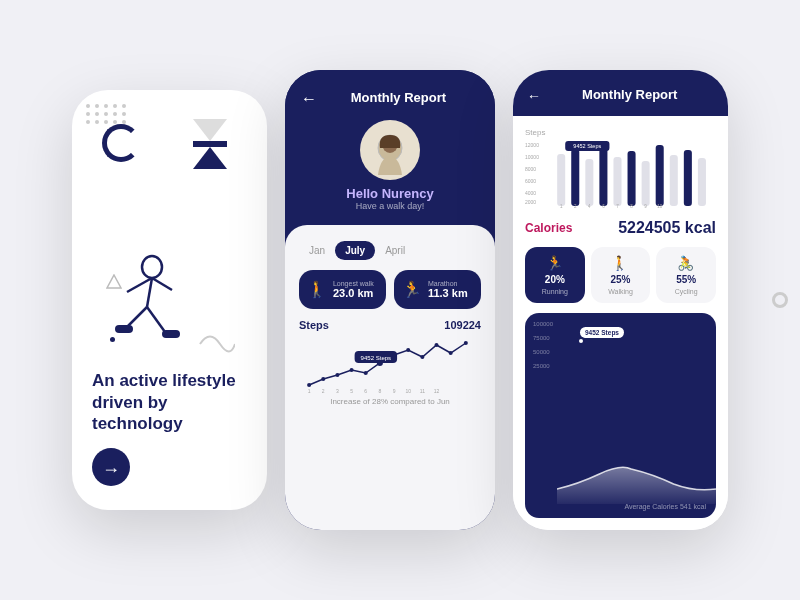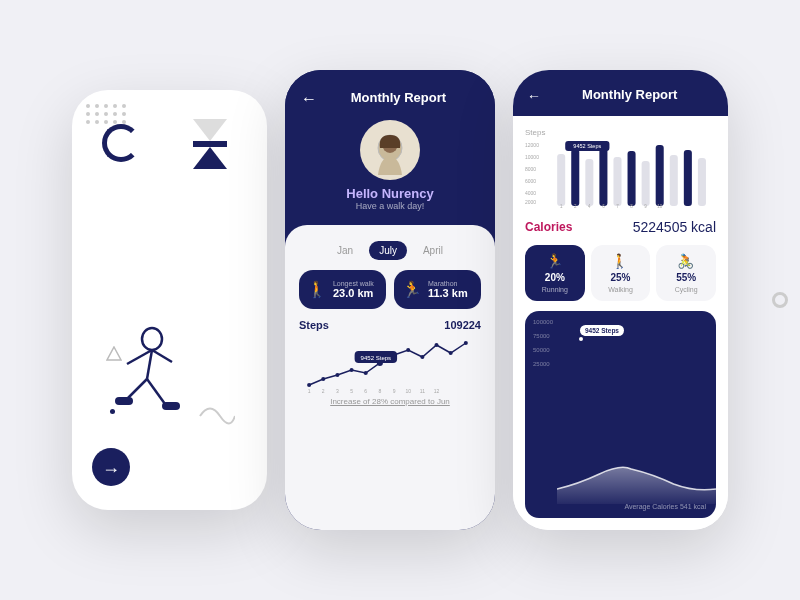--- a/index.html
+++ b/index.html
@@ -185,34 +185,33 @@
       gap: 10px;
     }
     .year-label {
       text-align: center;
       font-size: 18px;
       font-weight: 700;
       color: #1a1f5e;
     }
     .month-selector {
       display: flex;
-      gap: 6px;
-      justify-content: center;
+      justify-content: flex-start;
     }
     .month-btn {
       padding: 4px 10px;
       border-radius: 20px;
       font-size: 10px;
       color: #999;
       cursor: pointer;
     }
     .month-btn.active {
       background: #1a1f5e;
       color: #fff;
-      font-weight: 400;
+      font-weight: 700;
     }
     .stats-row {
       display: flex;
       gap: 8px;
     }
     .stat-box {
       flex: 1;
       background: #1a1f5e;
       border-radius: 14px;
       padding: 10px 8px;
@@ -253,21 +252,20 @@
     }
     .steps-chart {
       height: 60px;
       position: relative;
     }
     .steps-note {
       font-size: 8px;
       color: #999;
       text-align: center;
       margin-top: 2px;
-      text-decoration: underline;
     }
     
     .steps-svg {
       width: 100%;
       height: 60px;
     }
 
     
     .card3 {
       width: 215px;
@@ -333,22 +331,22 @@
       display: flex;
       justify-content: space-between;
       align-items: center;
     }
     .cal-title {
       font-size: 12px;
       font-weight: 700;
       color: #be185d;
     }
     .cal-value {
-      font-size: 14px;
-      font-weight: 400;
+      font-size: 16px;
+      font-weight: 700;
       color: #1a1f5e;
     }
     .activity-row {
       display: flex;
       gap: 6px;
     }
     .act-box {
       flex: 1;
       border-radius: 12px;
       padding: 8px 6px;
@@ -444,20 +442,23 @@
       <line x1="55" y1="36" x2="75" y2="48" stroke="#1a1f5e" stroke-width="2.5"></line>
 
       <rect x="18" y="83" width="18" height="8" rx="4" fill="#1a1f5e"></rect>
       <rect x="65" y="88" width="18" height="8" rx="4" fill="#1a1f5e"></rect>
     </svg>
 
     <svg style="position:absolute;bottom:8px;right:12px;" width="40" height="30">
       <path d="M5,20 Q15,5 25,20 Q35,35 40,20" fill="none" stroke="#ccc" stroke-width="2"></path>
     </svg>
     <div class="dot-small"></div>
+  </div>
+  <div class="card1-text">
+    <h2>An active lifestyle driven by technology</h2>
   </div>
   <div class="card1-arrow">
     <span>→</span>
   </div>
 </div>
 
 <div class="phone-card card2">
   <div class="card2-header">
     <div class="card2-nav-wrap">
       <span class="back-btn">←</span>

